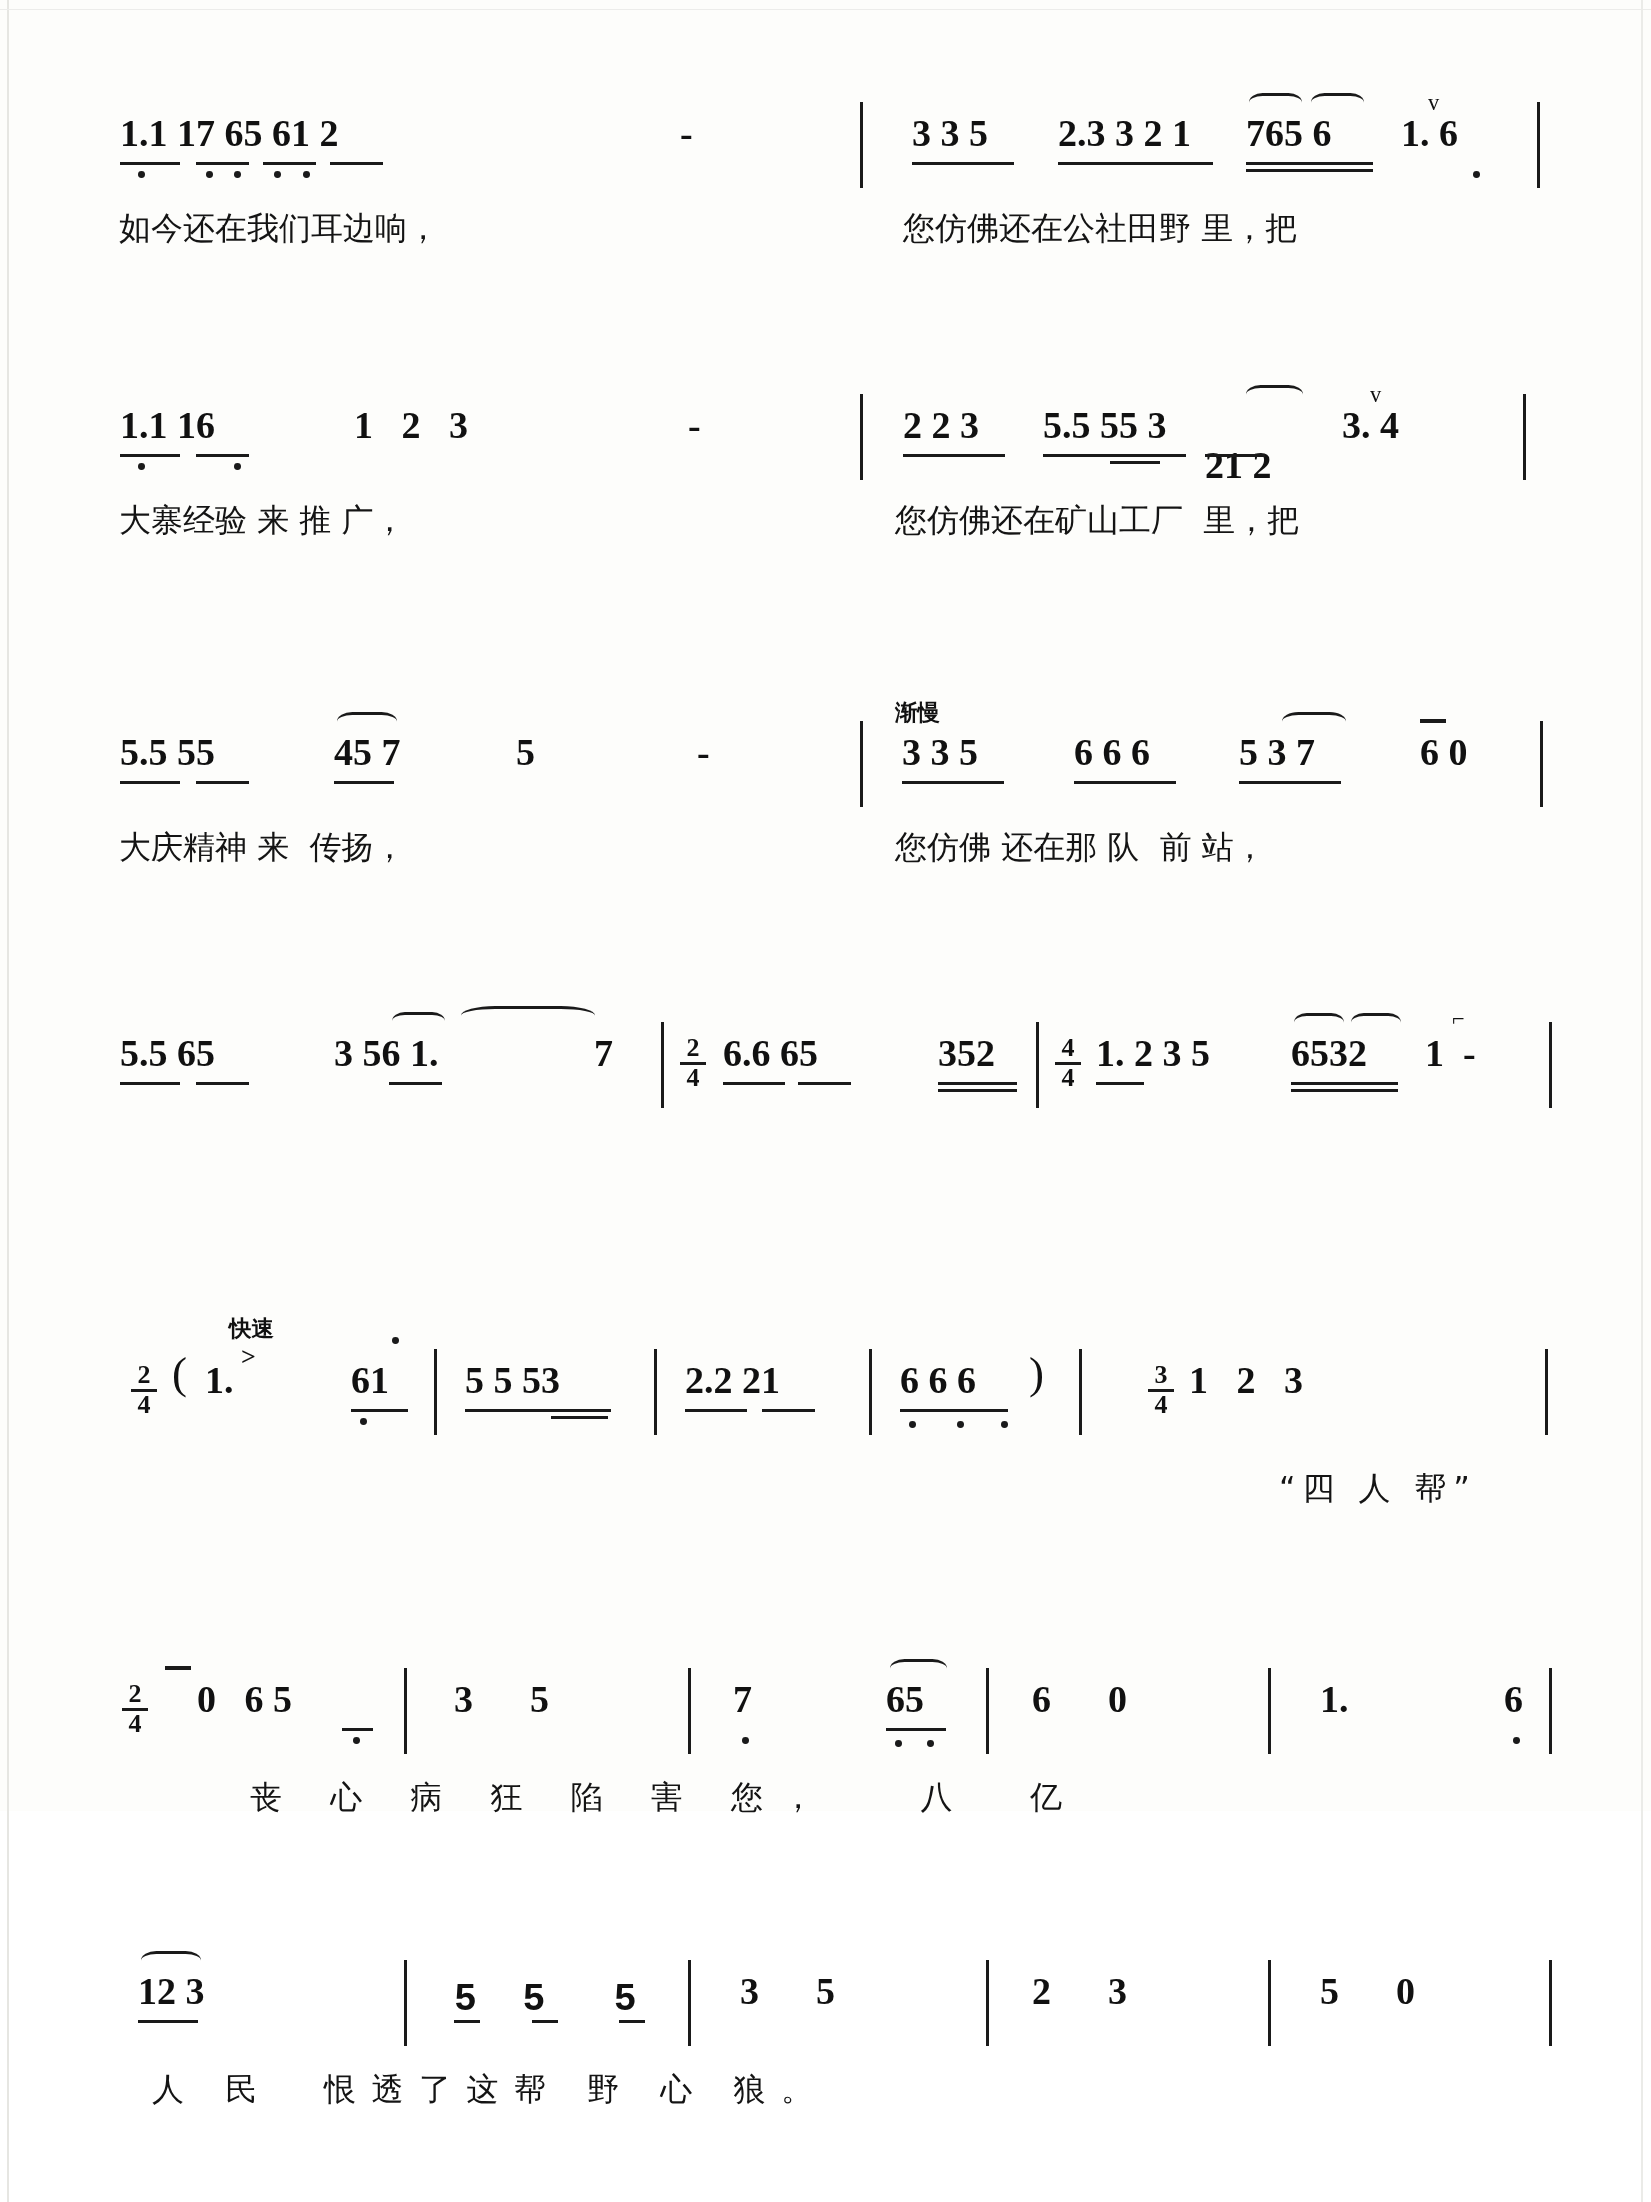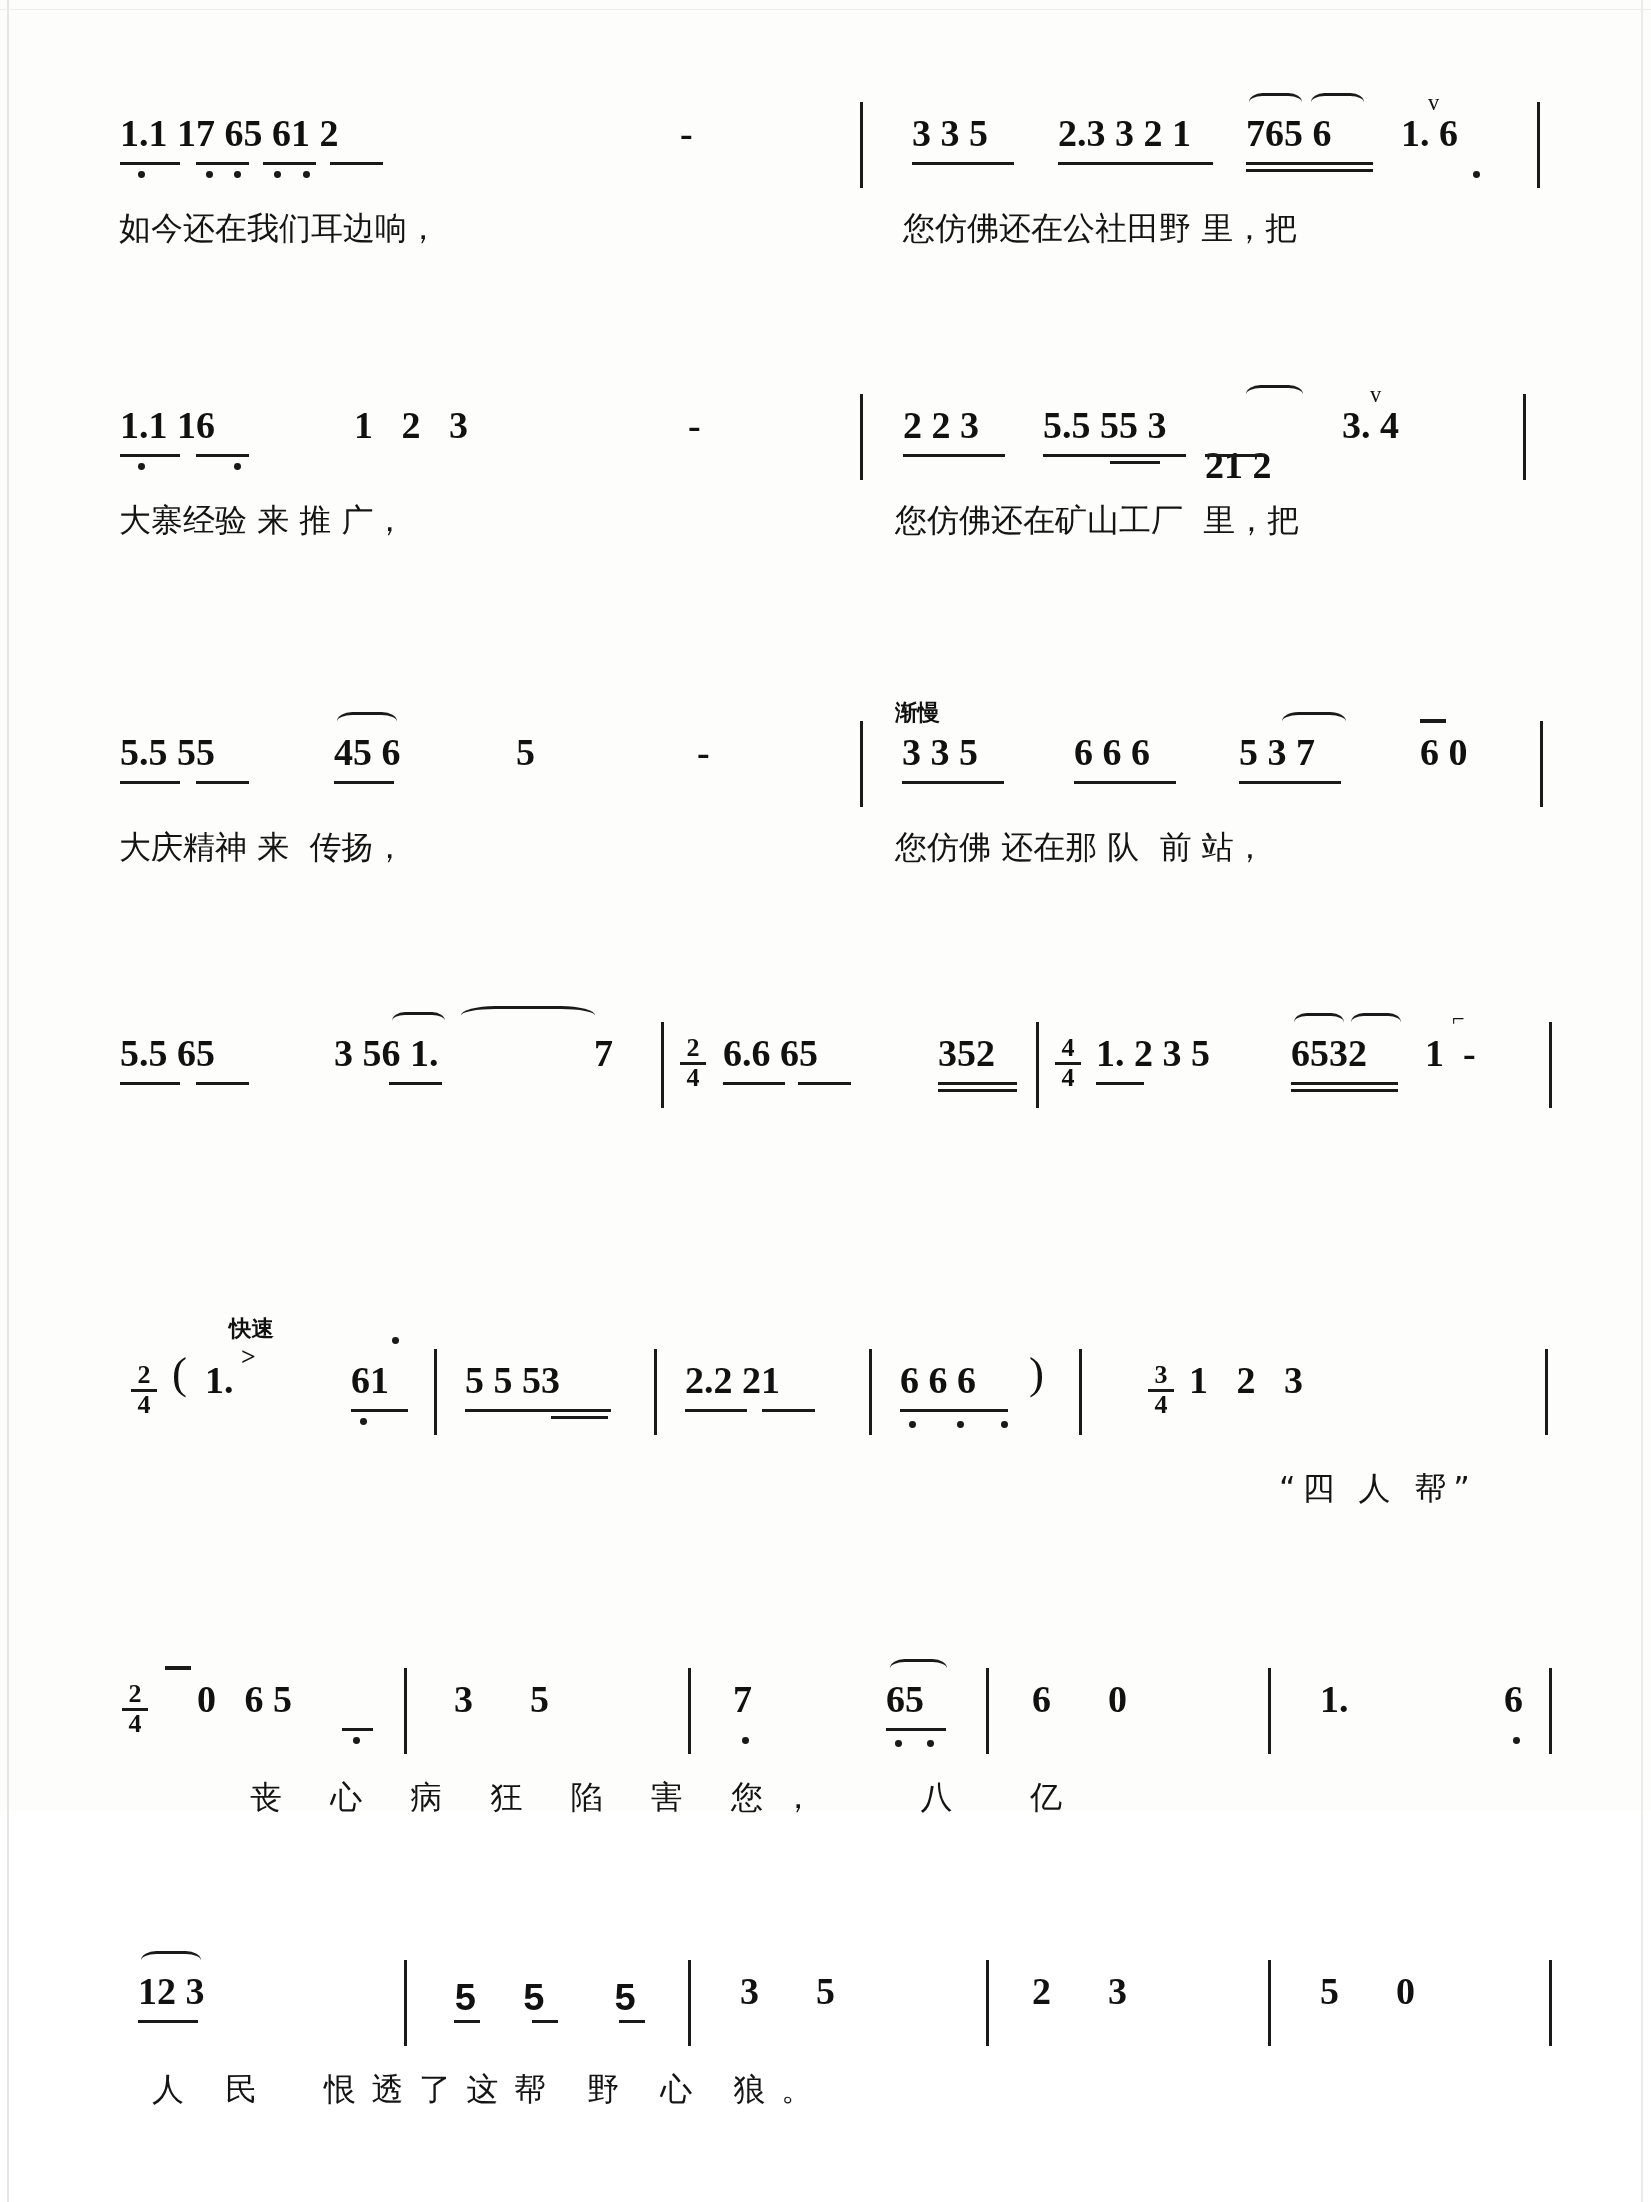--- a/index.html
+++ b/index.html
@@ -211,21 +211,21 @@
       <span class="ly" style="left:895px; top:8.6px;">您仿佛还在矿山工厂  里，把</span>
     </div>
   </div>
 
   <div class="system" style="top:714px;">
     <span class="tempo" style="left:895px; top:-17px;">渐慢</span>
     <div class="notes">
       <span class="n" style="left:120px; top:15.5px;">5.5 55</span>
       <span class="beam" style="left:120px; top:67px; width:60px;"></span>
       <span class="beam" style="left:196px; top:67px; width:53px;"></span>
-      <span class="n" style="left:334px; top:15.5px;">45 6</span>
+      <span class="n" style="left:334px; top:15.5px;">45 7</span>
       <span class="beam" style="left:334px; top:67px; width:60px;"></span>
       <span class="slur" style="left:337px; top:-1.7px; width:60px;"></span>
       <span class="n" style="left:516px; top:15.5px;">5</span>
       <span class="n" style="left:697px; top:15.5px;">-</span>
       <span class="barline" style="left:860px; top:6.9px; height:86px;"></span>
 
       <span class="n" style="left:902px; top:15.5px;">3 3 5</span>
       <span class="beam" style="left:902px; top:67px; width:102px;"></span>
       <span class="n" style="left:1074px; top:15.5px;">6 6 6</span>
       <span class="beam" style="left:1074px; top:67px; width:102px;"></span>

